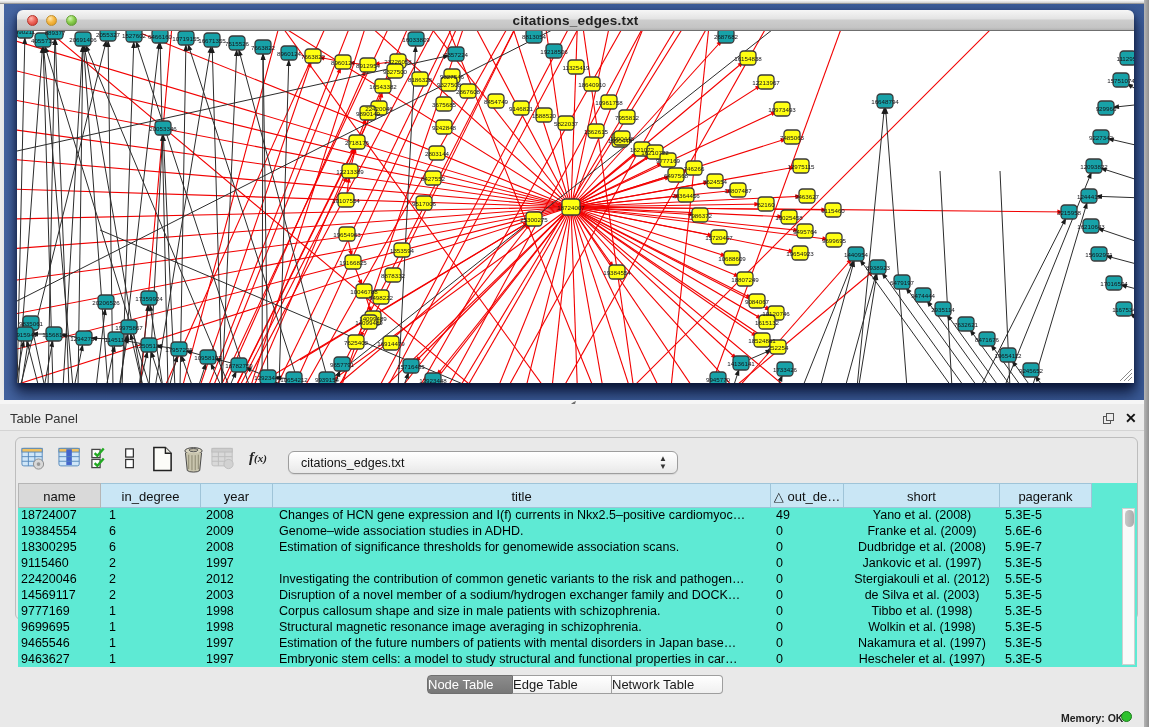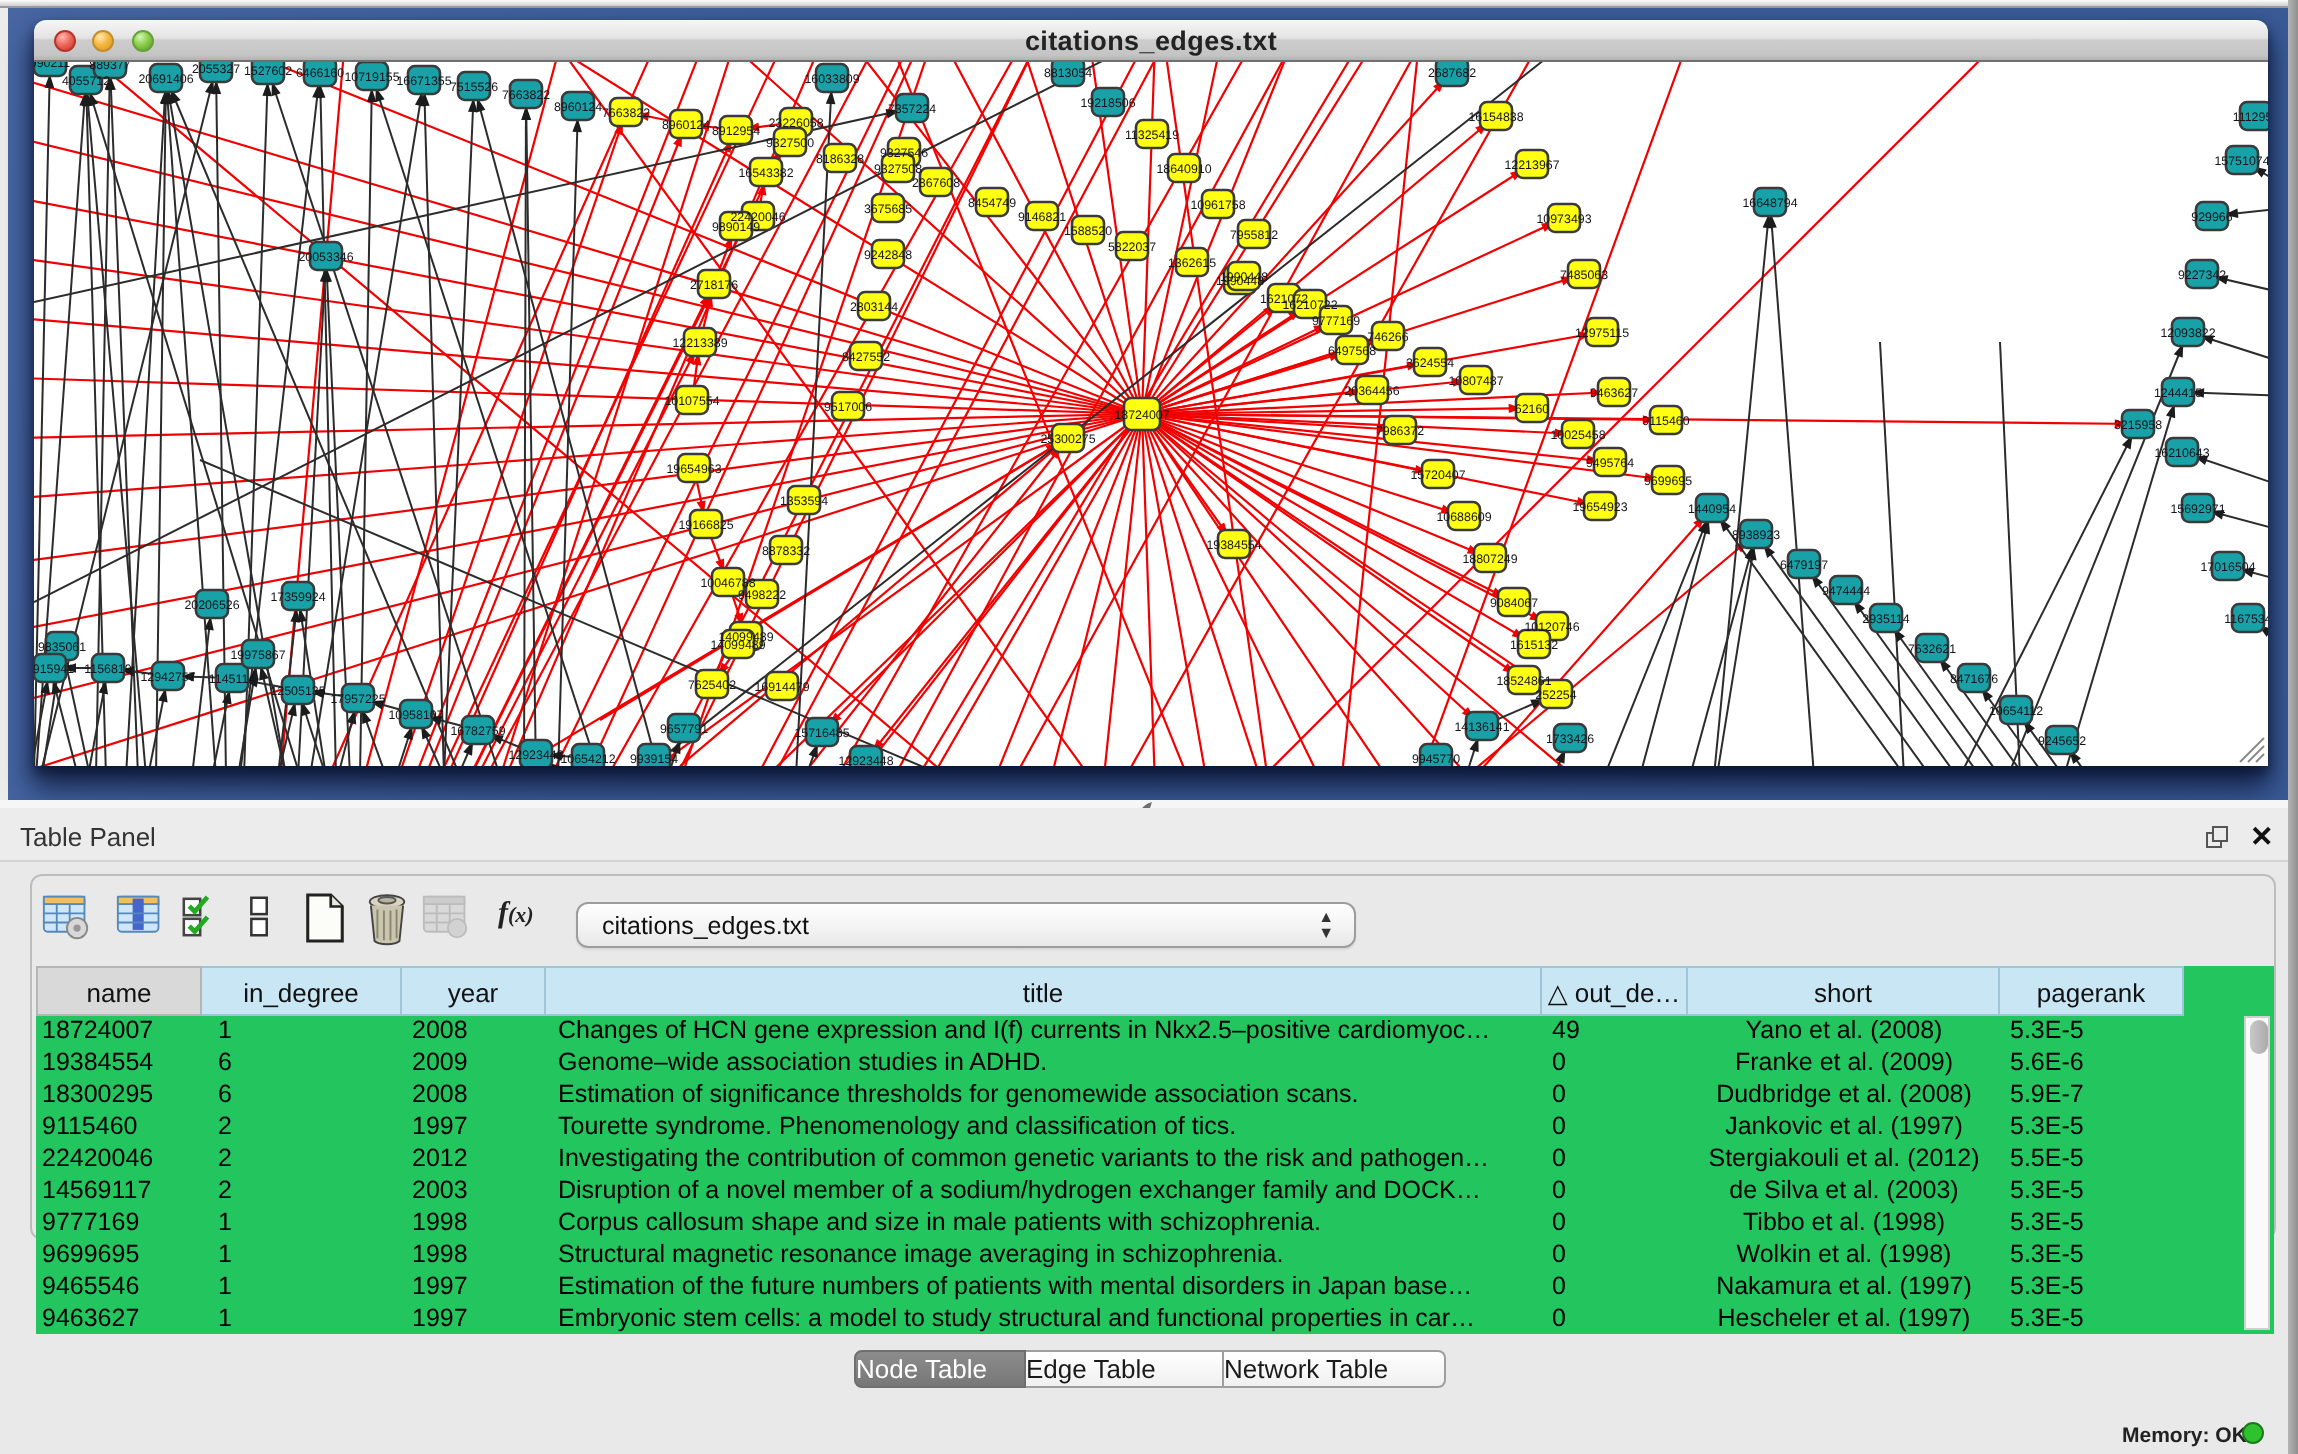--- a/index.html
+++ b/index.html
@@ -46,21 +46,21 @@
 #toolbar { position:absolute; left:5px; top:8px; height:32px; width:1110px; }
 .ticon { position:absolute; top:0; }
 
 #combo { position:absolute; left:267px; top:5px; width:390px; height:23px;
   border:1px solid #9d9d9d; border-radius:6px;
   background:linear-gradient(#ffffff,#f2f2f2 60%,#e8e8e8);
   box-shadow:0 1px 1px rgba(0,0,0,0.08); }
 #combo .ct { position:absolute; left:12px; top:4px; font-size:12.5px; color:#111; }
 #combo .arr { position:absolute; right:10px; top:3px; font-size:8px; color:#333; line-height:8px; }
 
-#table { position:absolute; left:2px; top:45px; width:1119px; height:184px; background:#22c55e; }
+#table { position:absolute; left:2px; top:45px; width:1119px; height:184px; background:#5eead4; }
 #thead { position:absolute; left:0; top:0; width:100%; height:25px; font-size:13px; color:#111; }
 #thead .th { position:absolute; top:0; height:25px; line-height:25px; text-align:center;
   background:#c9e6f5; border:1px solid #9fc4d8; border-left:none; }
 #thead .th.first { background:#d9d9d9; border:1px solid #b5b5b5; }
 .tr { position:absolute; width:100%; height:16px; font-size:12.5px; color:#000; }
 .tr > div { position:absolute; top:0; height:16px; line-height:15px; white-space:nowrap; overflow:hidden; }
 #tbody { position:absolute; left:0; top:25px; width:100%; height:159px; }
 
 #vsb { position:absolute; left:1104px; top:25px; width:13px; height:157px;
   background:#fafafa; border:1px solid #d0d0d0; }
@@ -867,21 +867,20 @@
               <div class="c2">2008</div>
               <div class="c3">Estimation of significance thresholds for genomewide association scans.</div>
               <div class="c4">0</div>
               <div class="c5">Dudbridge et al. (2008)</div>
               <div class="c6">5.9E-7</div>
             </div>
 <div class="tr">
               <div class="c0">9115460</div>
               <div class="c1">2</div>
               <div class="c2">1997</div>
-              <div class="c3">Tourette syndrome. Phenomenology and classification of tics.</div>
               <div class="c4">0</div>
               <div class="c5">Jankovic et al. (1997)</div>
               <div class="c6">5.3E-5</div>
             </div>
 <div class="tr">
               <div class="c0">22420046</div>
               <div class="c1">2</div>
               <div class="c2">2012</div>
               <div class="c3">Investigating the contribution of common genetic variants to the risk and pathogen…</div>
               <div class="c4">0</div>

